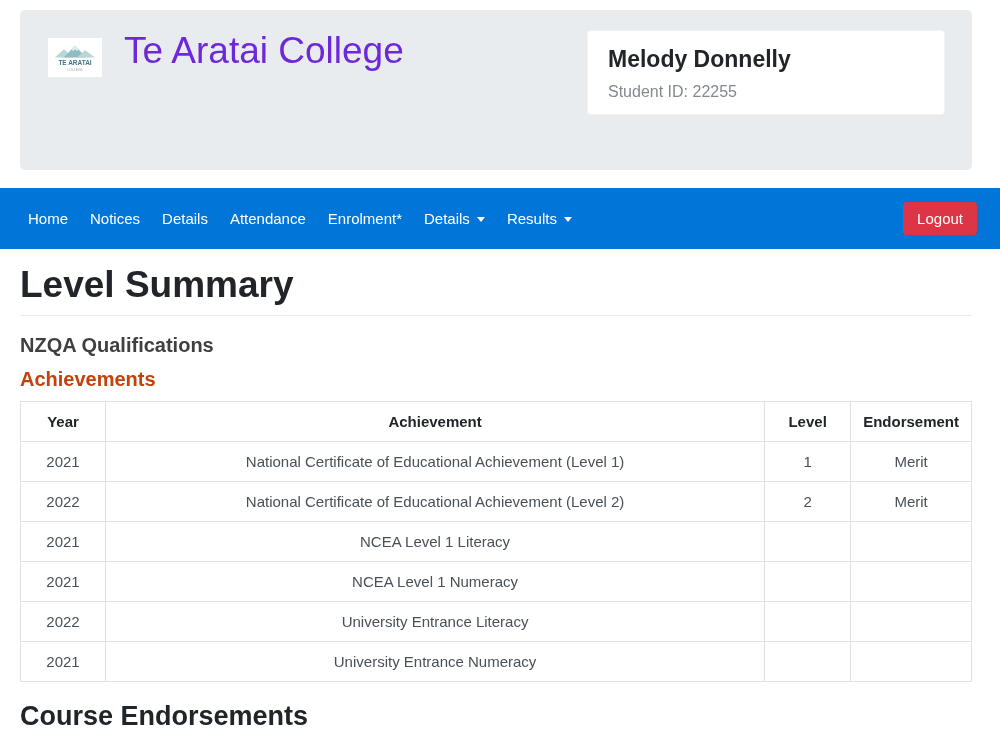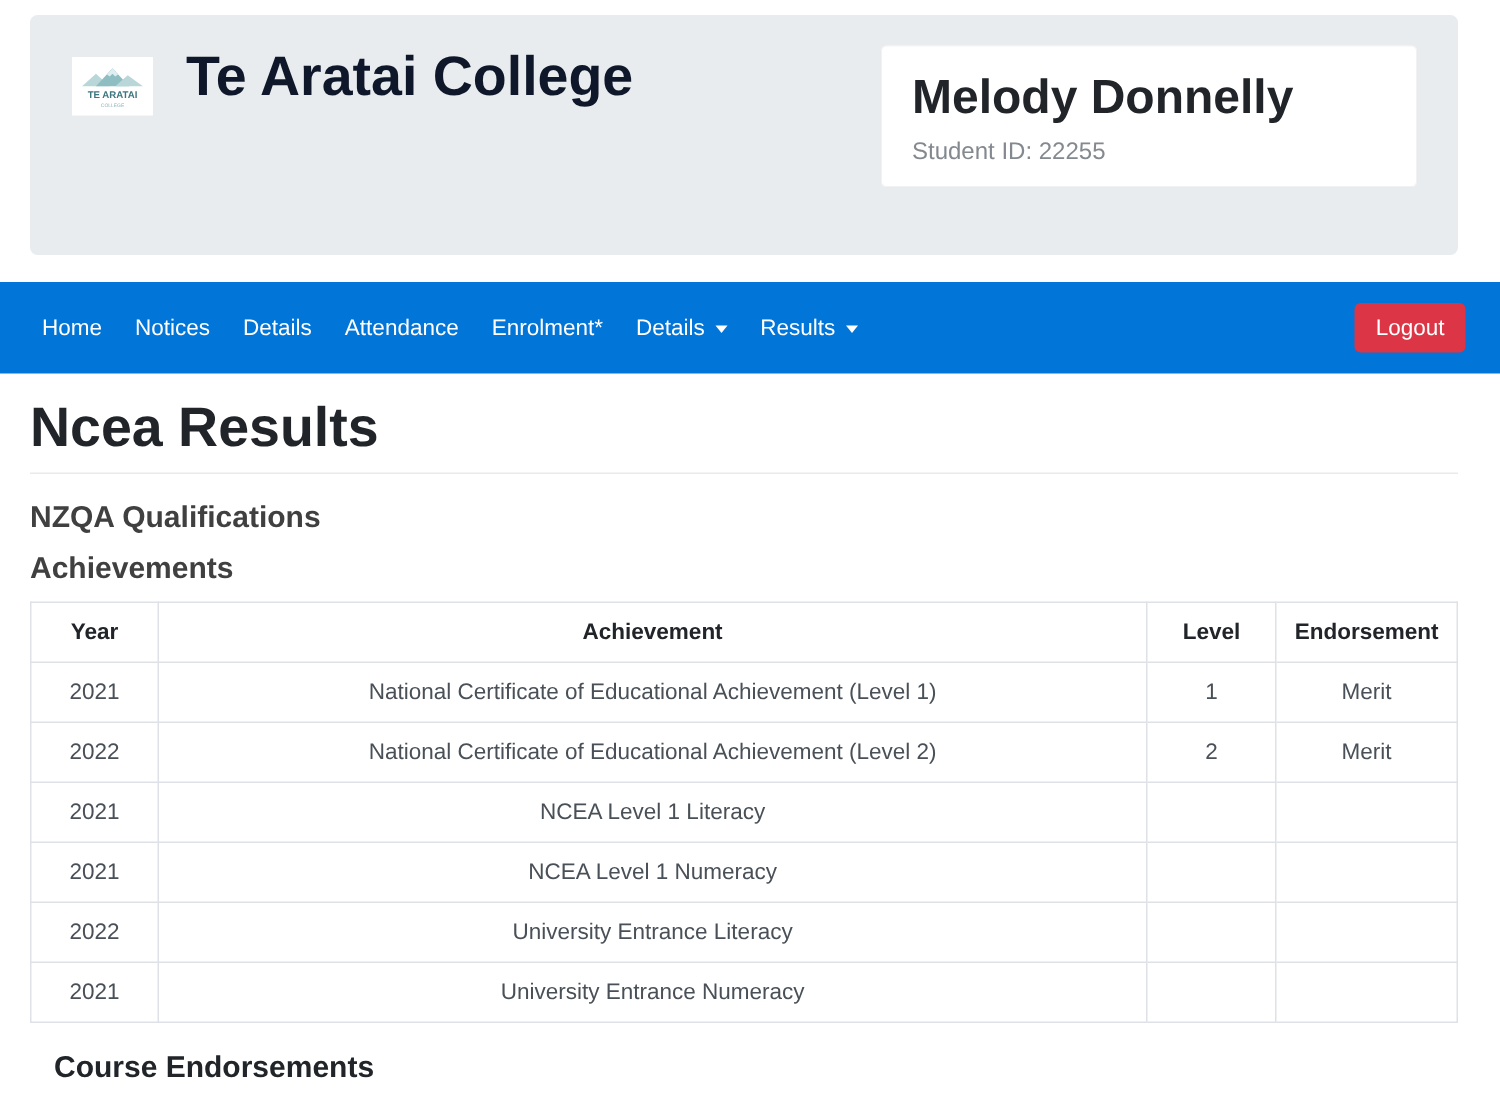--- a/index.html
+++ b/index.html
@@ -21,28 +21,28 @@
   .hero{
     margin-top:10px;height:160px;background:var(--header-bg);
     border-radius:5px;position:relative;
   }
   .logo-box{
     position:absolute;left:28px;top:28px;width:54px;height:39px;
     background:#fff;display:flex;align-items:center;justify-content:center;
   }
   .school-name{
     position:absolute;left:104px;top:20px;margin:0;
-    font-size:37px;font-weight:700;color:#0f172a;text-align:right;
+    font-size:37px;font-weight:400;color:#6d28d9;text-align:right;
   }
   .student-card{
     position:absolute;right:27px;top:20px;width:358px;
     background:#fff;border-radius:4px;border:1px solid rgba(0,0,0,.05);
     padding:15px 20px 13px;
   }
-  .student-name{font-size:32px;font-weight:600;margin:0 0 10px;}
+  .student-name{font-size:23px;font-weight:600;margin:0 0 10px;}
   .access-line{font-size:15px;line-height:1.55;margin:0 0 5px;color:#212529;}
   .access-line b{font-weight:700;}
   .student-id{font-size:16px;color:#83898f;}
 
   
   .navbar{
     margin-top:18px;height:61px;background:var(--blue);
     display:flex;align-items:center;padding:0 23px 0 17px;
   }
   .nav-items{display:flex;align-items:center;}
@@ -58,35 +58,35 @@
   .logout-btn{
     margin-left:auto;background:var(--red);color:#fff;border:none;
     border-radius:4px;font-size:15px;padding:8px 14px;cursor:pointer;
     font-family:inherit;
   }
 
   
   .page-title{font-size:37px;font-weight:600;margin:15px 0 9px;}
   .rule{border:none;border-top:1px solid #e9eaec;margin:0;}
   .section-title{font-size:20px;font-weight:600;margin:18px 0 0;color:#404040;}
-  .subsection-title{font-size:20px;font-weight:600;margin:11px 0 0;color:#404040;}
+  .subsection-title{font-size:20px;font-weight:600;margin:11px 0 0;color:#c2410c;}
 
   table.data-table{
     width:100%;border-collapse:collapse;margin-top:10px;
     font-size:15px;color:#495057;
   }
   .data-table th,.data-table td{
     border:1px solid var(--border);padding:11px 12px;text-align:center;
     vertical-align:middle;
   }
   .data-table th{color:#212529;font-weight:700;font-size:15px;}
   .data-table .col-year{width:85px;}
   .data-table .col-level{width:86px;text-align:center;}
   .data-table .col-endorsement{width:107px;}
-  .course-title{font-size:20px;font-weight:600;margin:19px 16px 0;color:#212529;}
+  .course-title{font-size:27px;font-weight:600;margin:19px 0 0;color:#212529;}
 </style>
 </head>
 <body>
 
 <div class="container">
   <header class="hero">
     <div class="logo-box">
       <svg width="50" height="35" viewBox="0 0 54 38">
         <rect x="0" y="0" width="54" height="38" fill="#ffffff"></rect>
         <polygon points="5,19 15,10 25,19" fill="#b9d6d8"></polygon>
@@ -129,21 +129,21 @@
       </a>
       <a class="nav-link">
         <span>Results</span>
         <span class="caret"></span>
       </a>
     </div>
   <button class="logout-btn">Logout</button>
 </nav>
 
 <main class="container">
-  <h1 class="page-title">Ncea Results</h1>
+  <h1 class="page-title">Level Summary</h1>
   <hr class="rule">
   <h2 class="section-title">NZQA Qualifications</h2>
   <h2 class="subsection-title">Achievements</h2>
 
   <table class="data-table">
     <thead>
       <tr id="table-head-row">
           <th class="col-year">Year</th>
           <th>Achievement</th>
           <th class="col-level">Level</th>

